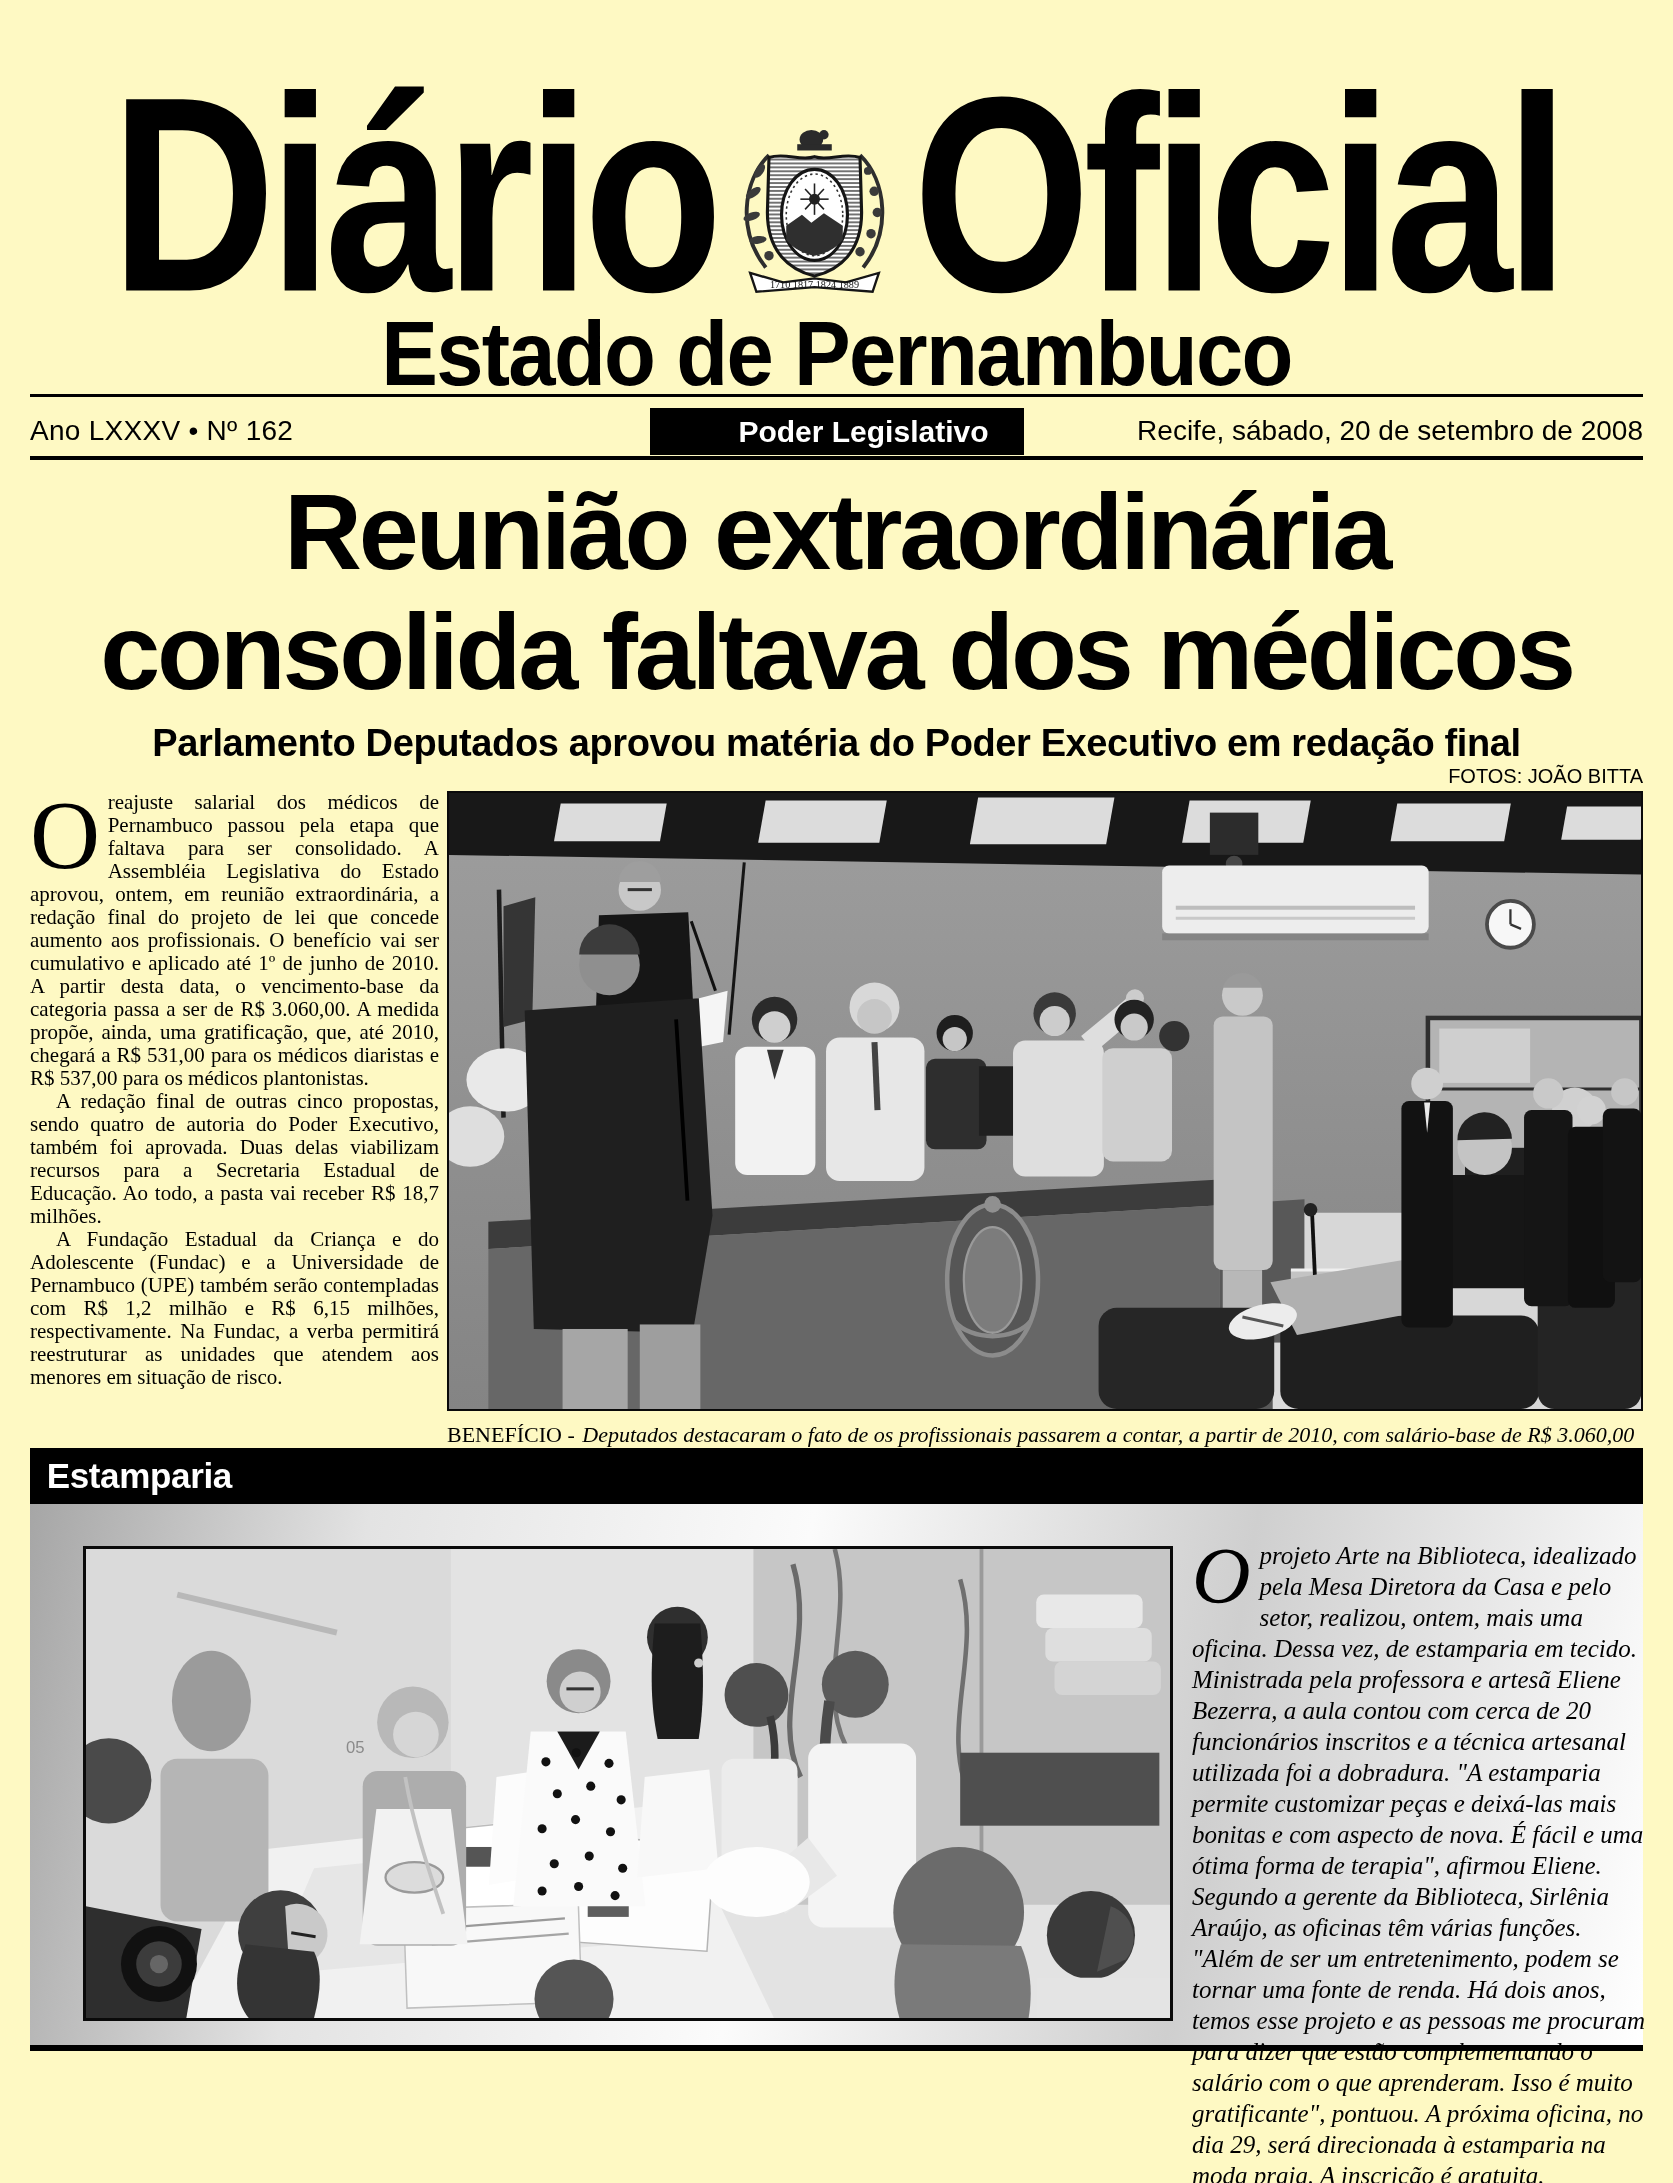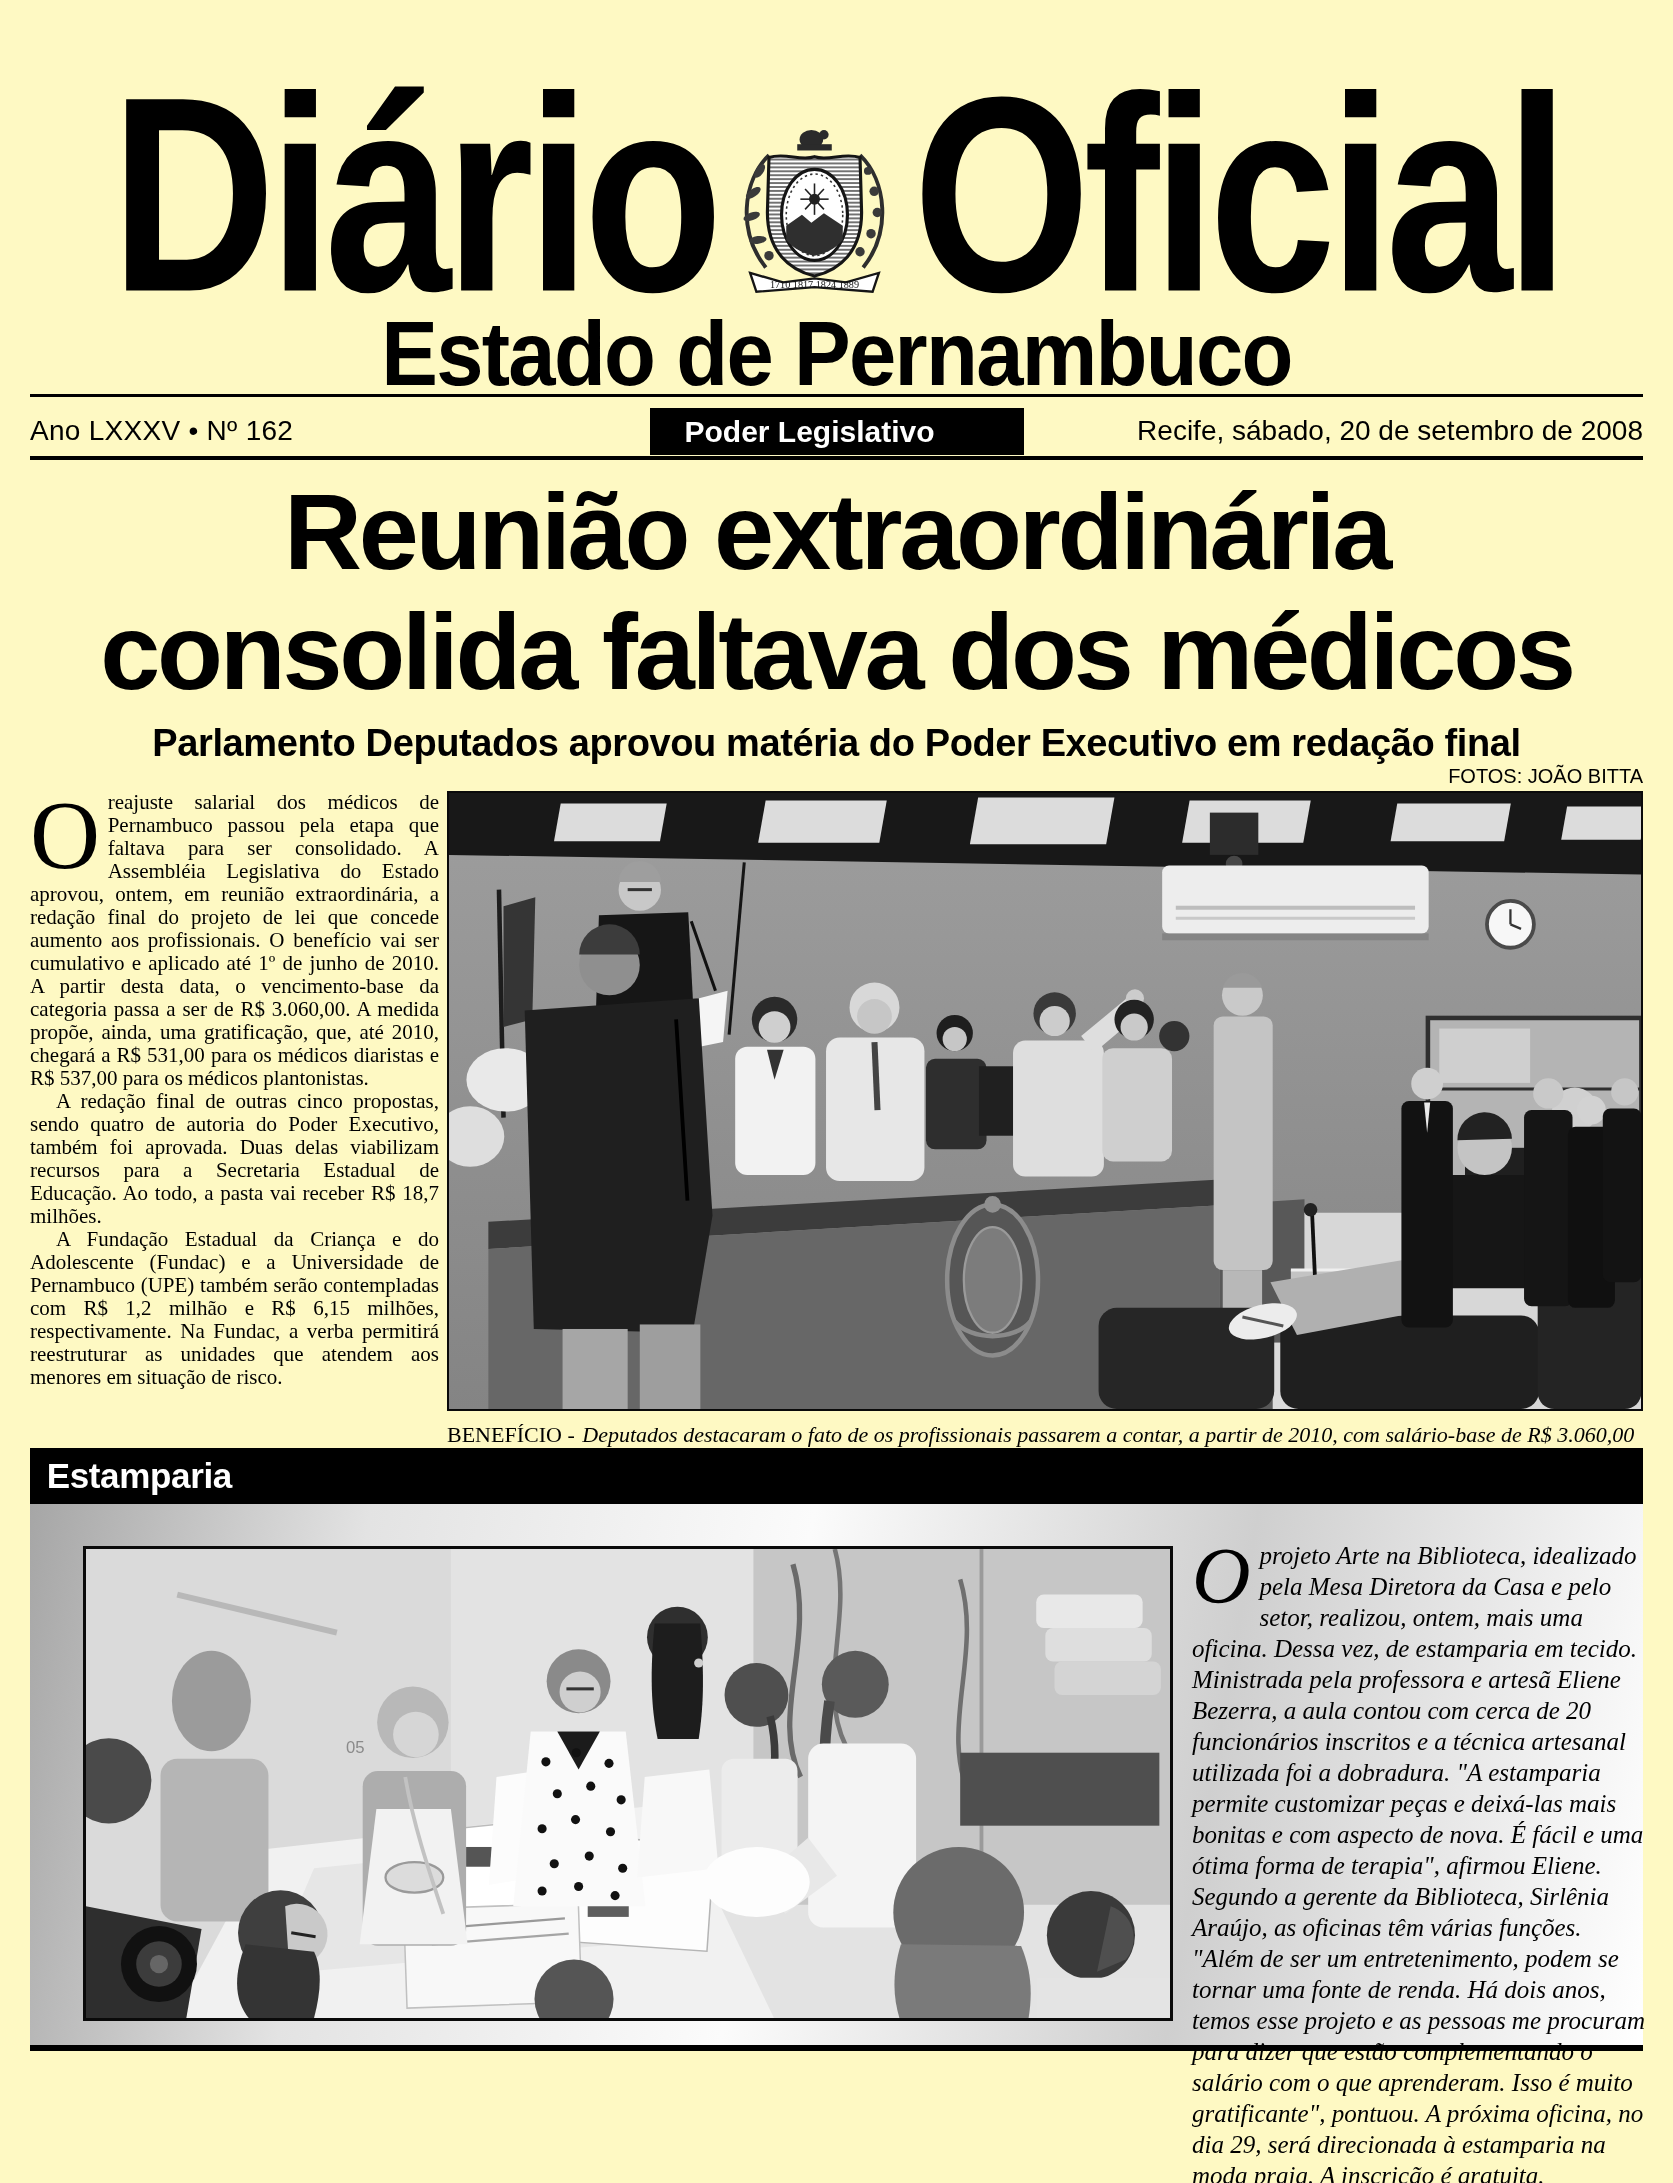--- a/index.html
+++ b/index.html
@@ -16,21 +16,21 @@
   .subtitle{text-align:center;font-size:85px;font-weight:bold;letter-spacing:-0.02em;
             line-height:85px;margin-top:4.6px;transform:scaleY(1.06);transform-origin:top;}
 
   .rule{height:3.8px;background:#000;}
   .rule-thick{height:6px;background:#000;}
 
   
   .info-row{display:flex;align-items:center;height:50px;margin-top:9px;gap:20px;}
   .info-left{flex:1;font-size:28px;letter-spacing:0.01em;}
   .info-box{background:#000;color:#fff;font-weight:bold;font-size:30px;height:47px;
-            line-height:47px;padding:0 35px;min-width:304px;text-align:left;flex:none;}
+            line-height:47px;padding:0 35px;min-width:304px;text-align:right;flex:none;}
   .info-right{flex:1;text-align:right;font-size:28px;}
 
   
   .headline{margin-top:12px;text-align:center;font-weight:bold;font-size:108px;
             line-height:120px;letter-spacing:-0.03em;}
   .subheadline{margin-top:10.6px;text-align:center;font-weight:bold;font-size:38px;
                line-height:41px;letter-spacing:-0.01em;}
   .photo-credit{margin-top:1.5px;text-align:right;font-size:20px;line-height:23px;}
 
   

